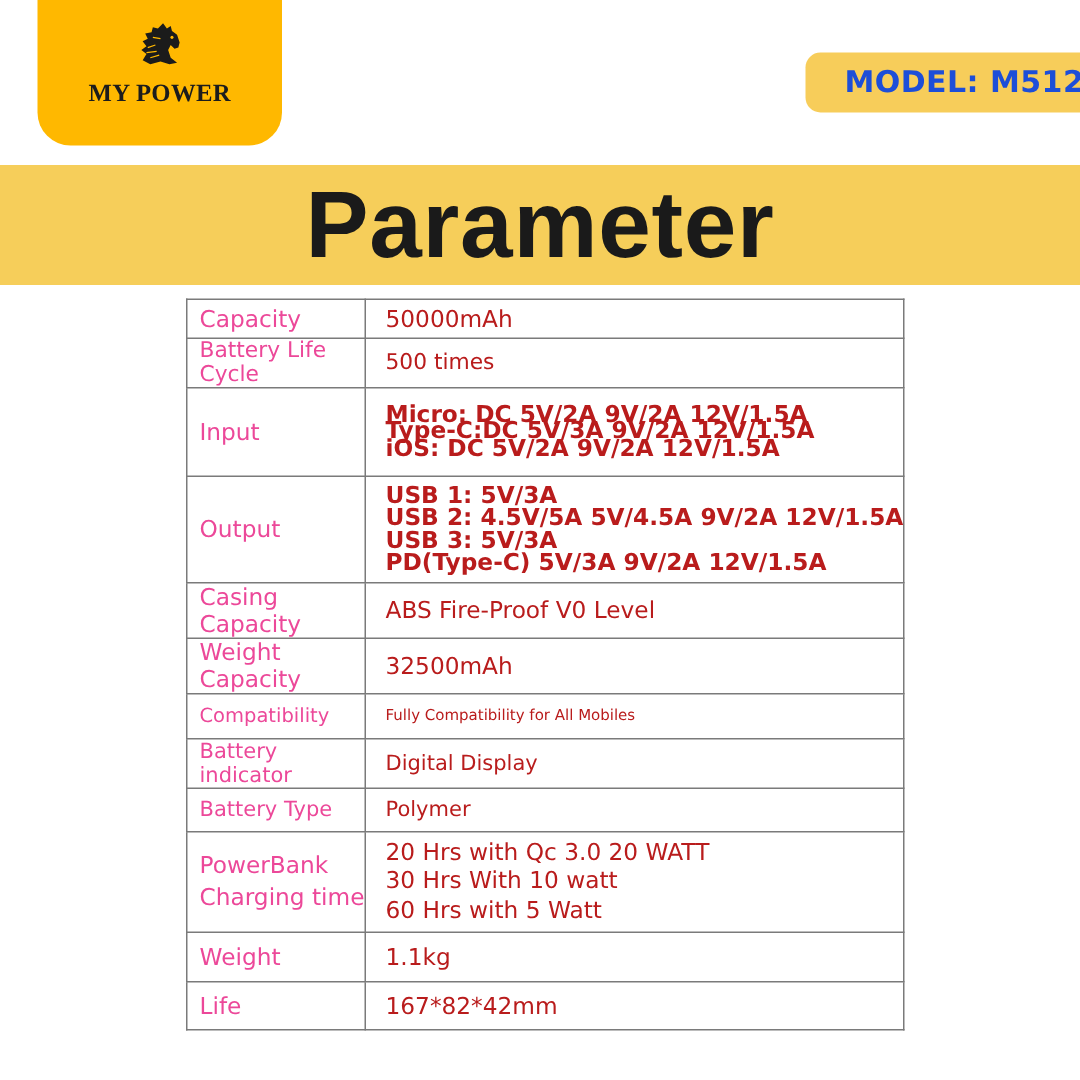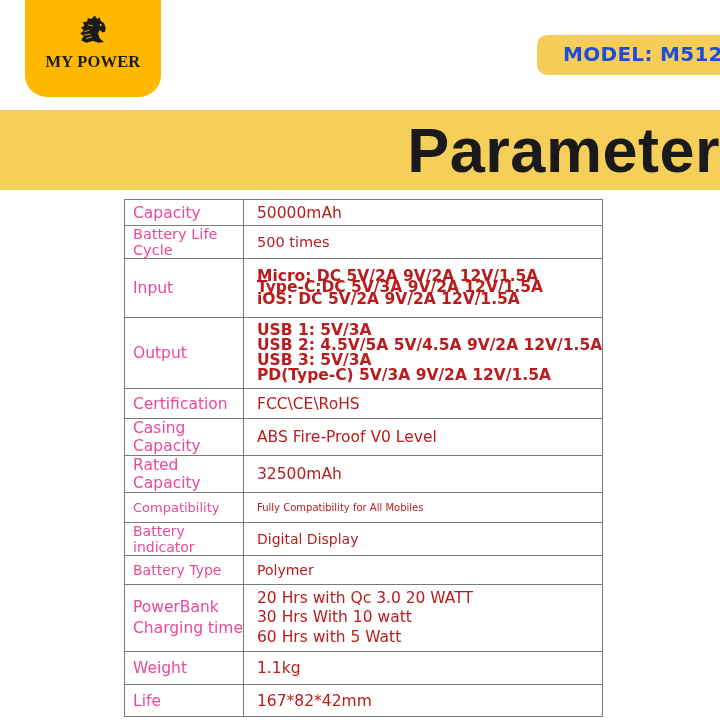--- a/index.html
+++ b/index.html
@@ -1,23 +1,23 @@
 <!DOCTYPE html>
 <html><head>
 <meta charset="utf-8">
 <style>
   html, body { margin: 0; padding: 0; }
   body { width: 720px; height: 720px; background: #ffffff; position: relative; overflow: hidden; font-family: "DejaVu Sans", "Liberation Sans", sans-serif; color: #1a1a1a; }
-  .logo-tab { position: absolute; left: 25px; top: 0; width: 136px; height: 97px; background: #ffb800; border-radius: 0 0 22px 22px; }
+  .logo-tab { position: absolute; left: 25px; top: 0; width: 163px; height: 97px; background: #ffb800; border-radius: 0 0 22px 22px; }
   .logo-horse { position: absolute; left: 50%; top: 13px; transform: translateX(-50%); width: 34px; height: 34px; }
   .logo-text { position: absolute; left: 0; right: 0; top: 52px; text-align: center; font-family: "Liberation Serif", "DejaVu Serif", serif; font-weight: bold; font-size: 16.5px; color: #1c1c1c; letter-spacing: 0.2px; }
   .model-badge { position: absolute; left: 537px; top: 35px; width: 190px; height: 40px; background: #f7cd5a; border-radius: 10px 0 0 10px; }
   .model-text { position: absolute; left: 26px; top: 7px; font-family: "DejaVu Sans", sans-serif; font-weight: bold; font-size: 20px; color: #1d4ed8; letter-spacing: 0.3px; }
   .banner { position: absolute; left: 0; top: 110px; width: 720px; height: 80px; background: #f6ce5a; }
-  .banner-title { position: absolute; left: 0; right: 0; top: 4px; text-align: right; font-family: "Liberation Sans", sans-serif; font-weight: bold; font-size: 63px; color: #1a1a1a; letter-spacing: 0.5px; }
+  .banner-title { position: absolute; left: 0; right: 0; top: 4px; text-align: center; font-family: "Liberation Sans", sans-serif; font-weight: bold; font-size: 63px; color: #1a1a1a; letter-spacing: 0.5px; }
   table.spec { position: absolute; left: 124px; top: 199px; width: 472px; border-collapse: collapse; }
   table.spec td { border: 1.5px solid #7a7a7a; padding: 0 0 0 8px; vertical-align: middle; }
   td.label { width: 181px; font-size: 15.5px; color: #ec4899; }
   td.value { font-size: 15.5px; color: #b91c1c; padding-left: 13px !important; }
   td.small { font-size: 13.5px; }
   .multi { font-weight: bold; font-size: 9.5px; line-height: 11.5px; }
   .multi-out { font-weight: bold; font-size: 10.8px; line-height: 15px; }
   .multi-charge { font-weight: normal; font-size: 12.5px; line-height: 19.5px; }
   .line { display: block; white-space: nowrap; }
 </style>
@@ -62,29 +62,25 @@
   <tr style="height:71px">
     <td class="label">Output</td>
     <td class="value multi-out">
       <span class="line">USB 1: 5V/3A</span>
       <span class="line">USB 2: 4.5V/5A 5V/4.5A 9V/2A 12V/1.5A</span>
       <span class="line">USB 3: 5V/3A</span>
       <span class="line">PD(Type-C) 5V/3A 9V/2A 12V/1.5A</span>
     </td>
   </tr>
   <tr style="height:30px">
-    <td class="label">Certification</td>
-    <td class="value">FCC\CE\RoHS</td>
-  </tr>
-  <tr style="height:30px">
     <td class="label">Casing Capacity</td>
     <td class="value">ABS Fire-Proof V0 Level</td>
   </tr>
   <tr style="height:30px">
-    <td class="label">Rated Capacity</td>
+    <td class="label">Weight Capacity</td>
     <td class="value">32500mAh</td>
   </tr>
   <tr style="height:30px">
     <td class="label" style="font-size:13px">Compatibility</td>
     <td class="value" style="font-size:10px">Fully Compatibility for All Mobiles</td>
   </tr>
   <tr style="height:29px">
     <td class="label" style="font-size:14px">Battery indicator</td>
     <td class="value" style="font-size:14px">Digital Display</td>
   </tr>

